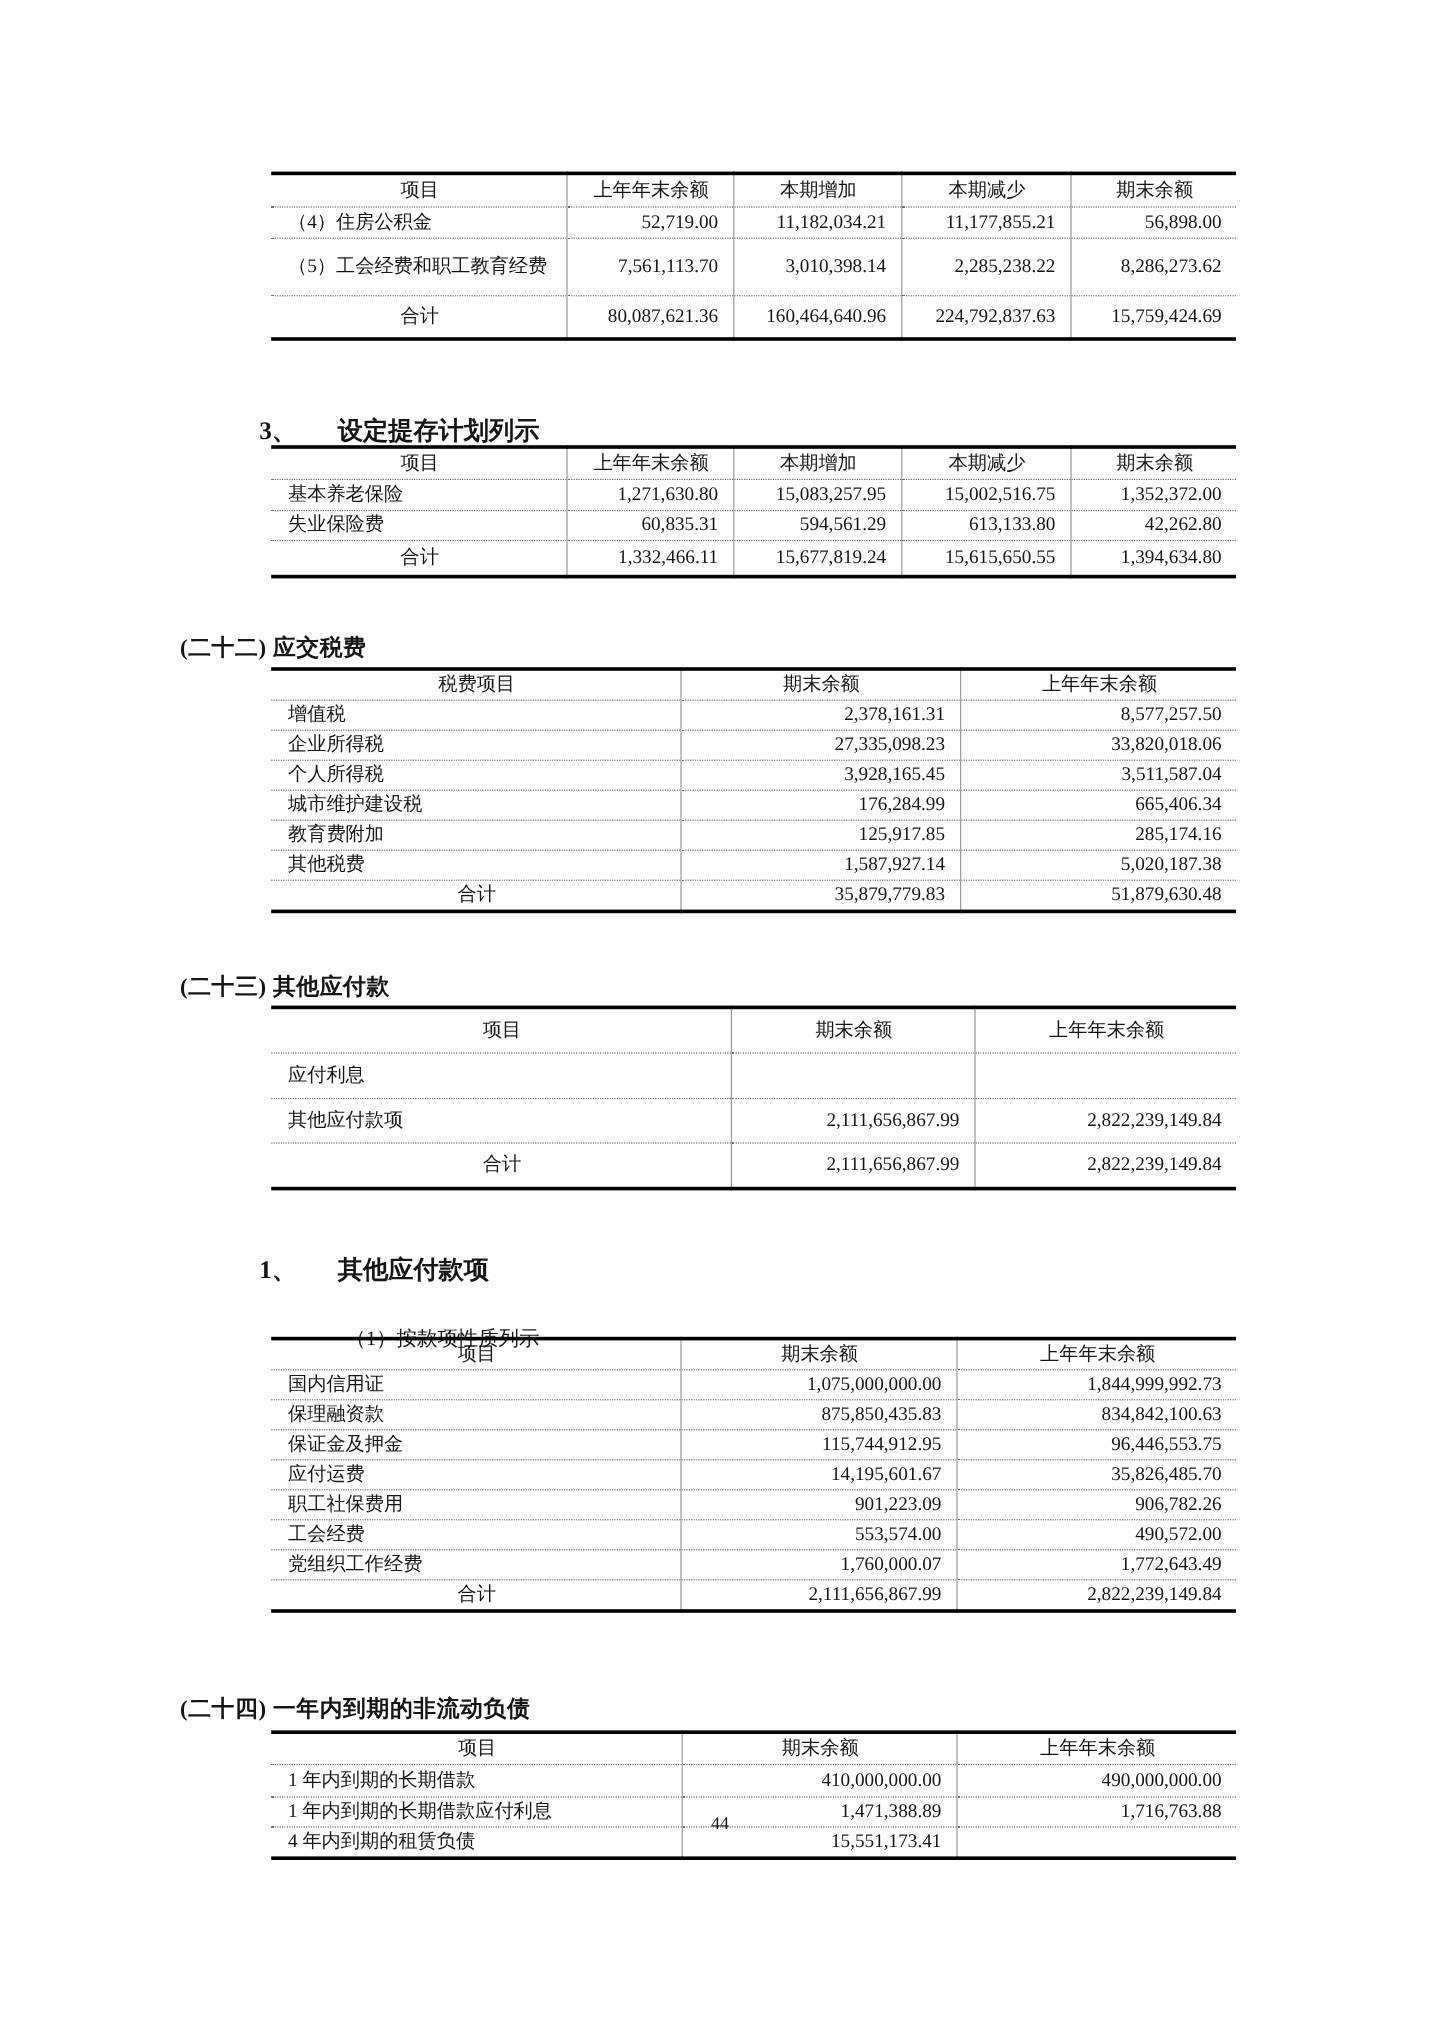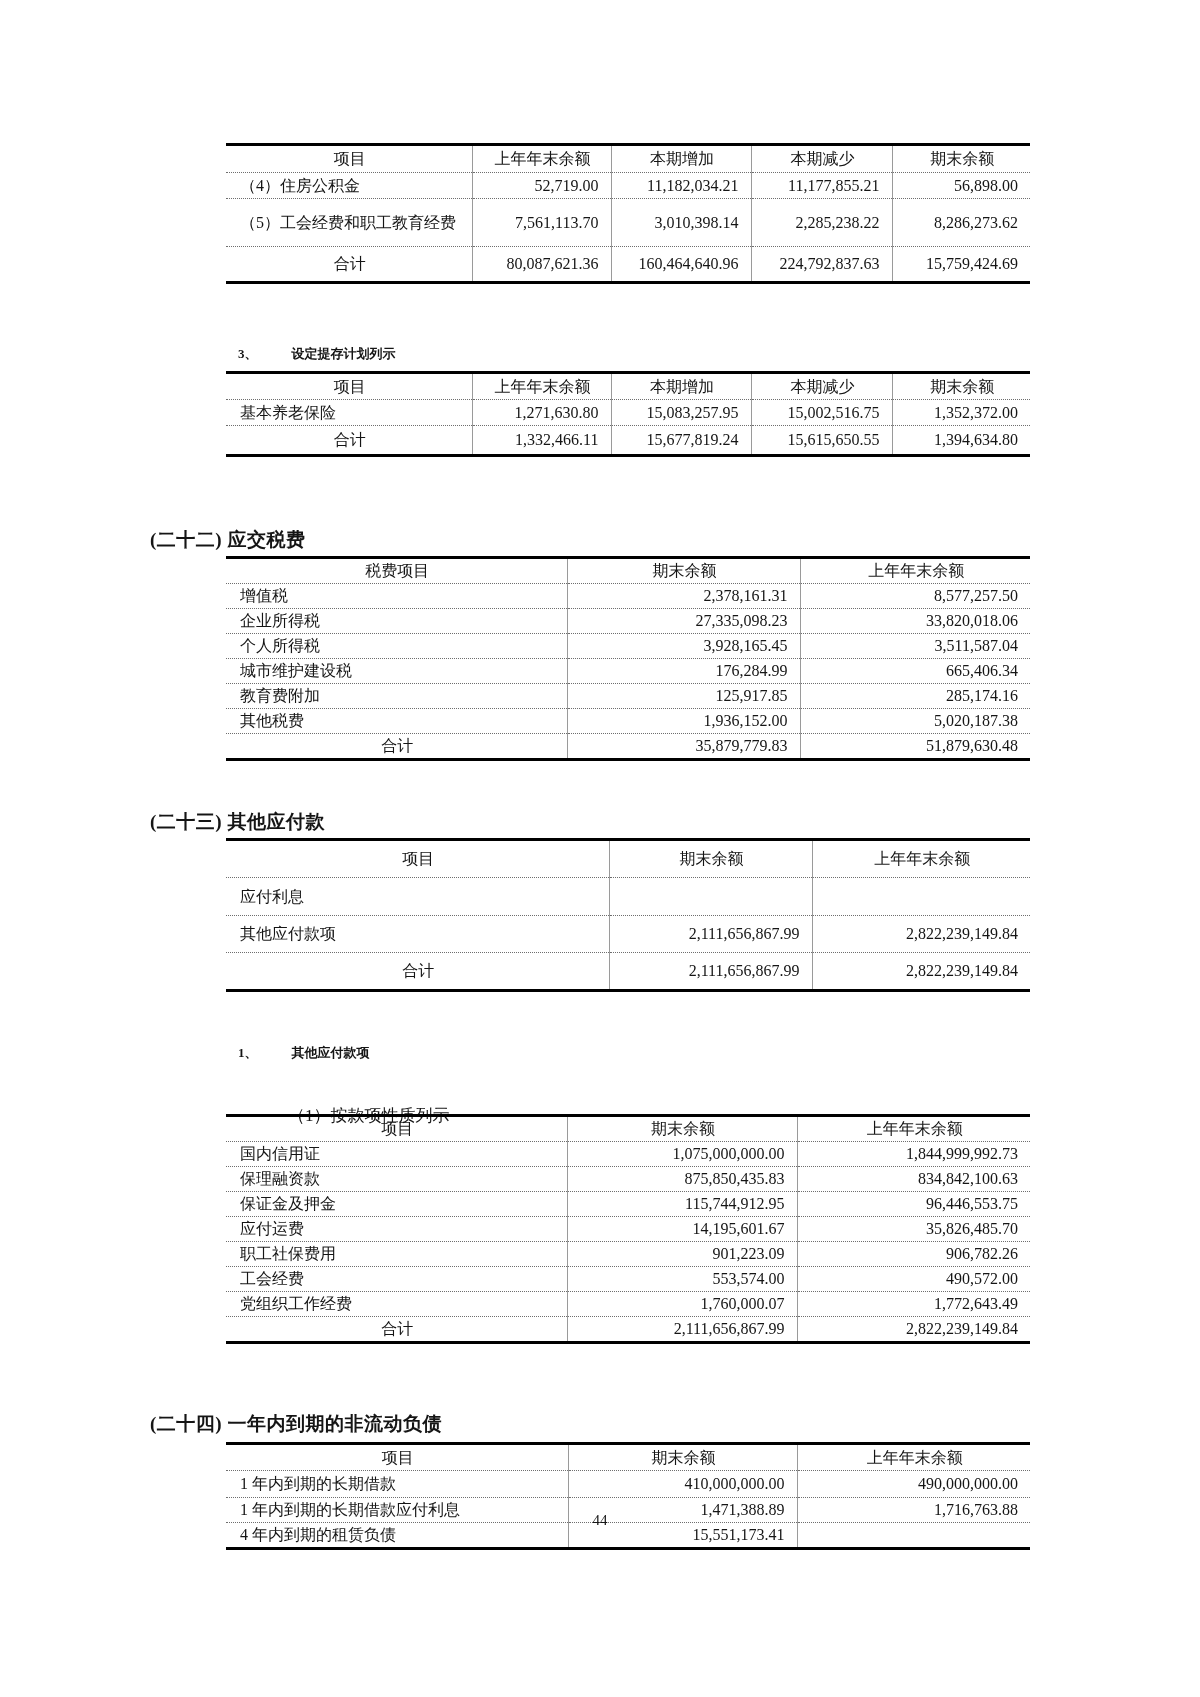--- a/index.html
+++ b/index.html
@@ -20,21 +20,21 @@
   .doc-table tbody tr > *{border-top:1px dotted #6e6e6e;}
   .c-head{text-align:center;}
   .c-label{text-align:left;}
   .c-num{text-align:right;}
   .c-total{text-align:center;font-family:Liberation Serif, serif;}
   .sec-head{
     position:absolute;left:150px;font-weight:bold;font-size:19px;
     letter-spacing:0.5px;white-space:nowrap;
   }
   .sub-head{
-    position:absolute;left:238px;font-weight:bold;font-size:13px;white-space:nowrap;
+    position:absolute;left:216px;font-weight:bold;font-size:21px;white-space:nowrap;
   }
   .sub-sub-head{
     position:absolute;left:288px;font-weight:normal;font-size:17px;white-space:nowrap;
   }
   .num-gap{display:inline-block;width:34px;}
   .page-number{
     position:absolute;top:1512px;left:0;width:100%;text-align:center;
     font-size:15px;
   }
 </style>
@@ -107,20 +107,27 @@
       </tr>
     </thead>
     <tbody>
       <tr style="height:26px">
         <td class="c-label">基本养老保险</td>
         <td class="c-num">1,271,630.80</td>
         <td class="c-num">15,083,257.95</td>
         <td class="c-num">15,002,516.75</td>
         <td class="c-num">1,352,372.00</td>
       </tr>
+      <tr style="height:25px">
+        <td class="c-label">失业保险费</td>
+        <td class="c-num">60,835.31</td>
+        <td class="c-num">594,561.29</td>
+        <td class="c-num">613,133.80</td>
+        <td class="c-num">42,262.80</td>
+      </tr>
       <tr style="height:30px">
         <td class="c-total">合计</td>
         <td class="c-num">1,332,466.11</td>
         <td class="c-num">15,677,819.24</td>
         <td class="c-num">15,615,650.55</td>
         <td class="c-num">1,394,634.80</td>
       </tr>
     </tbody>
   </table>
 
@@ -160,21 +167,21 @@
         <td class="c-num">176,284.99</td>
         <td class="c-num">665,406.34</td>
       </tr>
       <tr style="height:25px">
         <td class="c-label">教育费附加</td>
         <td class="c-num">125,917.85</td>
         <td class="c-num">285,174.16</td>
       </tr>
       <tr style="height:25px">
         <td class="c-label">其他税费</td>
-        <td class="c-num">1,936,152.00</td>
+        <td class="c-num">1,587,927.14</td>
         <td class="c-num">5,020,187.38</td>
       </tr>
       <tr style="height:25px">
         <td class="c-total">合计</td>
         <td class="c-num">35,879,779.83</td>
         <td class="c-num">51,879,630.48</td>
       </tr>
     </tbody>
   </table>
 

